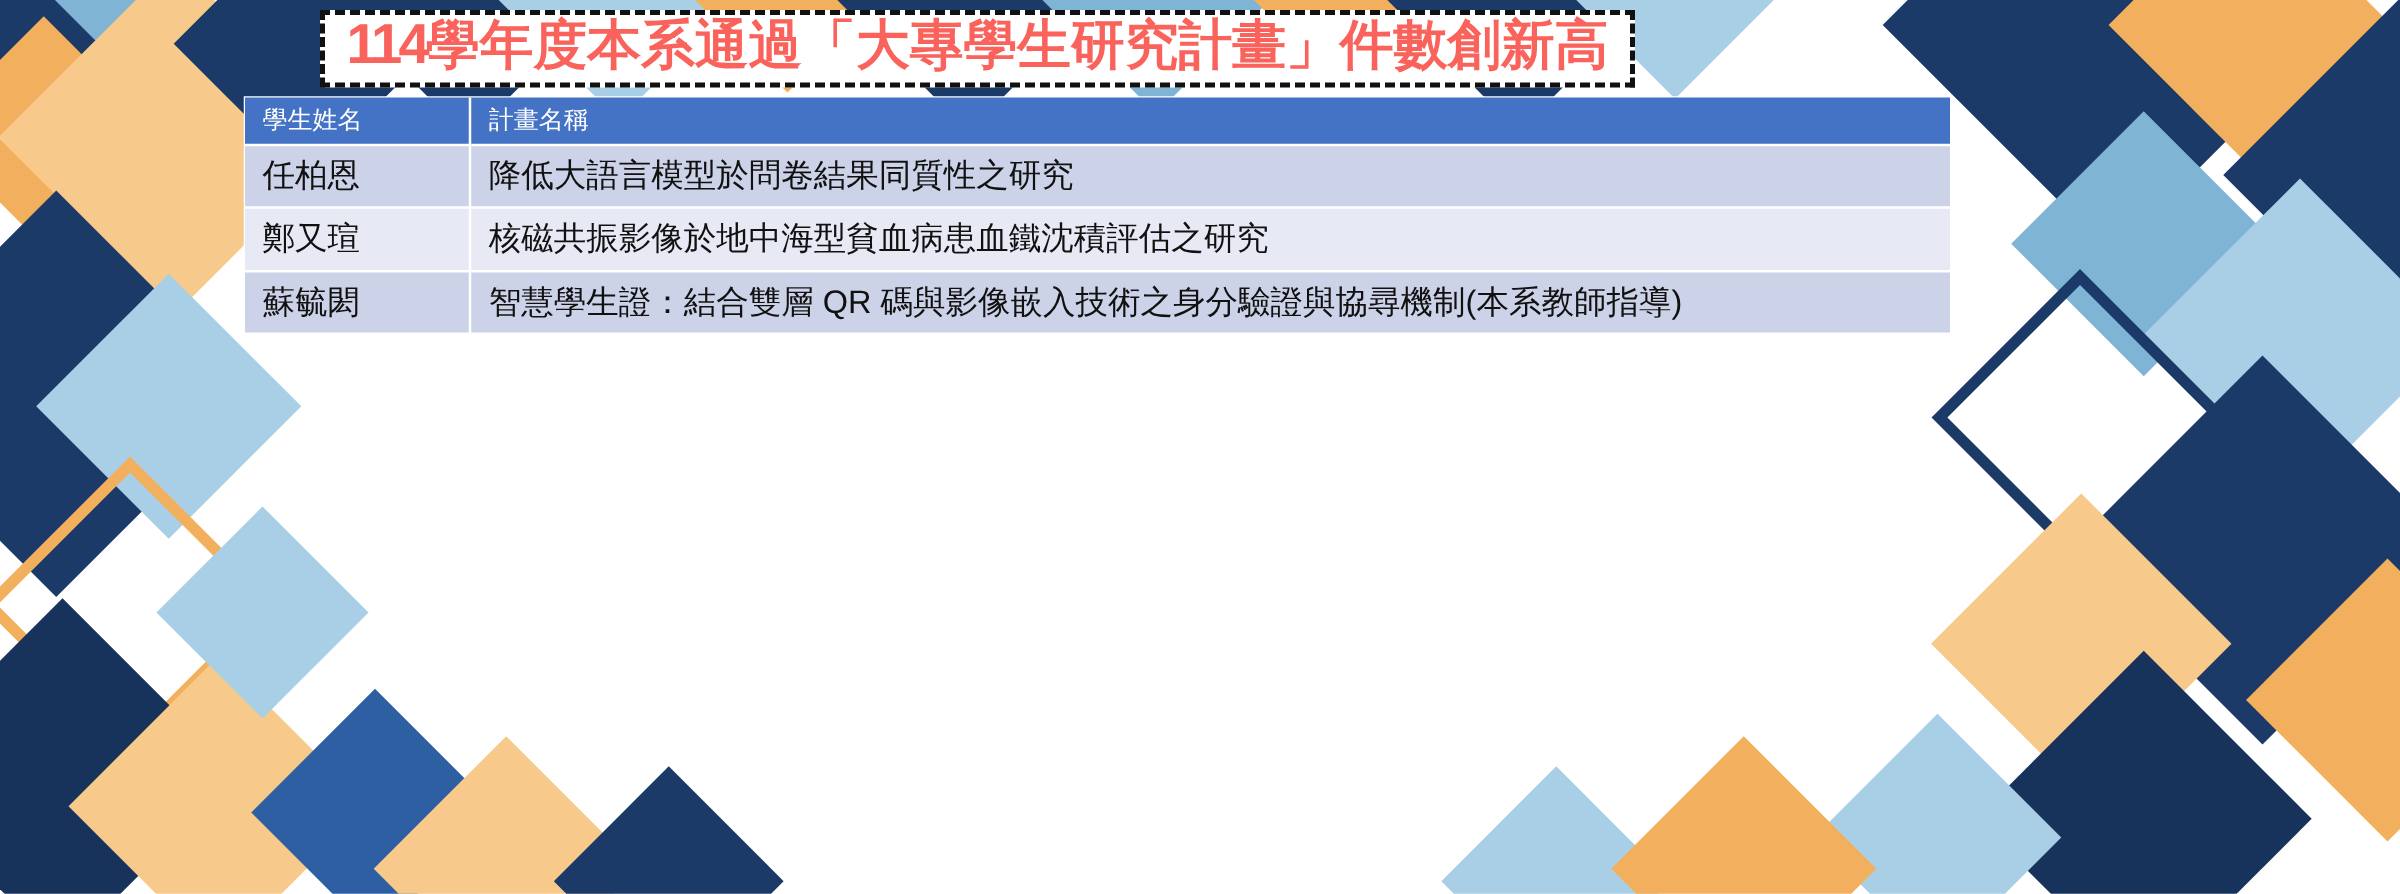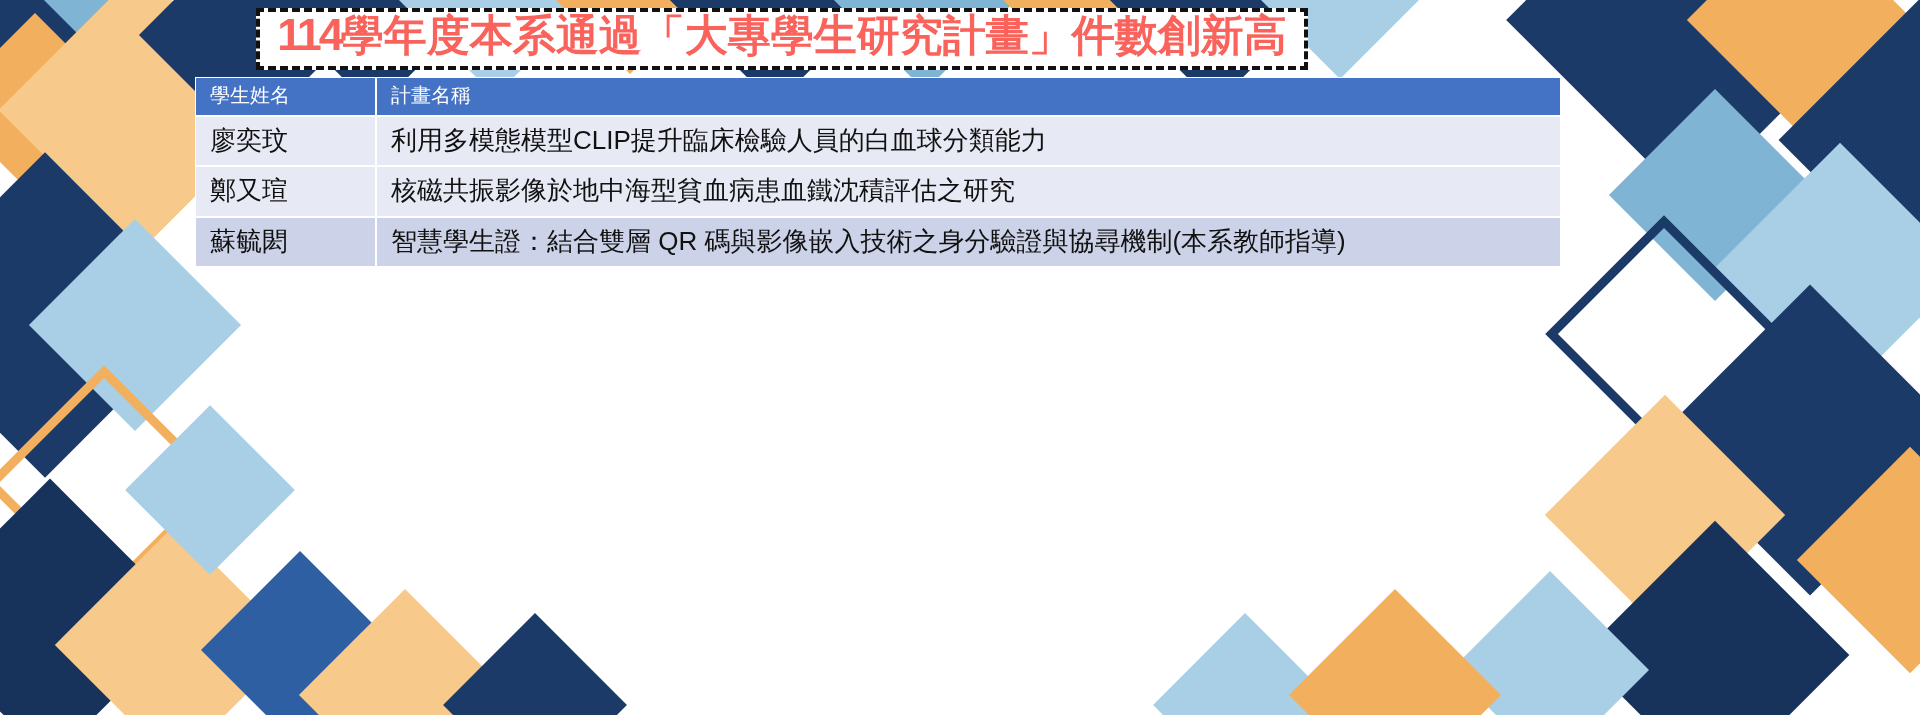--- a/index.html
+++ b/index.html
@@ -176,23 +176,23 @@
       <col class="c-name">
       <col class="c-proj">
     </colgroup>
     <thead>
       <tr>
         <th>學生姓名</th>
         <th>計畫名稱</th>
       </tr>
     </thead>
     <tbody id="table-body">
-        <tr class="even">
-          <td class="name">廖奕玟</td>
-          <td class="proj">利用多模態模型CLIP提升臨床檢驗人員的白血球分類能力</td>
+        <tr class="odd">
+          <td class="name">任柏恩</td>
+          <td class="proj">降低大語言模型於問卷結果同質性之研究</td>
         </tr>
         <tr class="even">
           <td class="name">鄭又瑄</td>
           <td class="proj">核磁共振影像於地中海型貧血病患血鐵沈積評估之研究</td>
         </tr>
         <tr class="odd">
           <td class="name">蘇毓閎</td>
           <td class="proj">智慧學生證：結合雙層 QR 碼與影像嵌入技術之身分驗證與協尋機制(本系教師指導)</td>
         </tr>
       </tbody>

